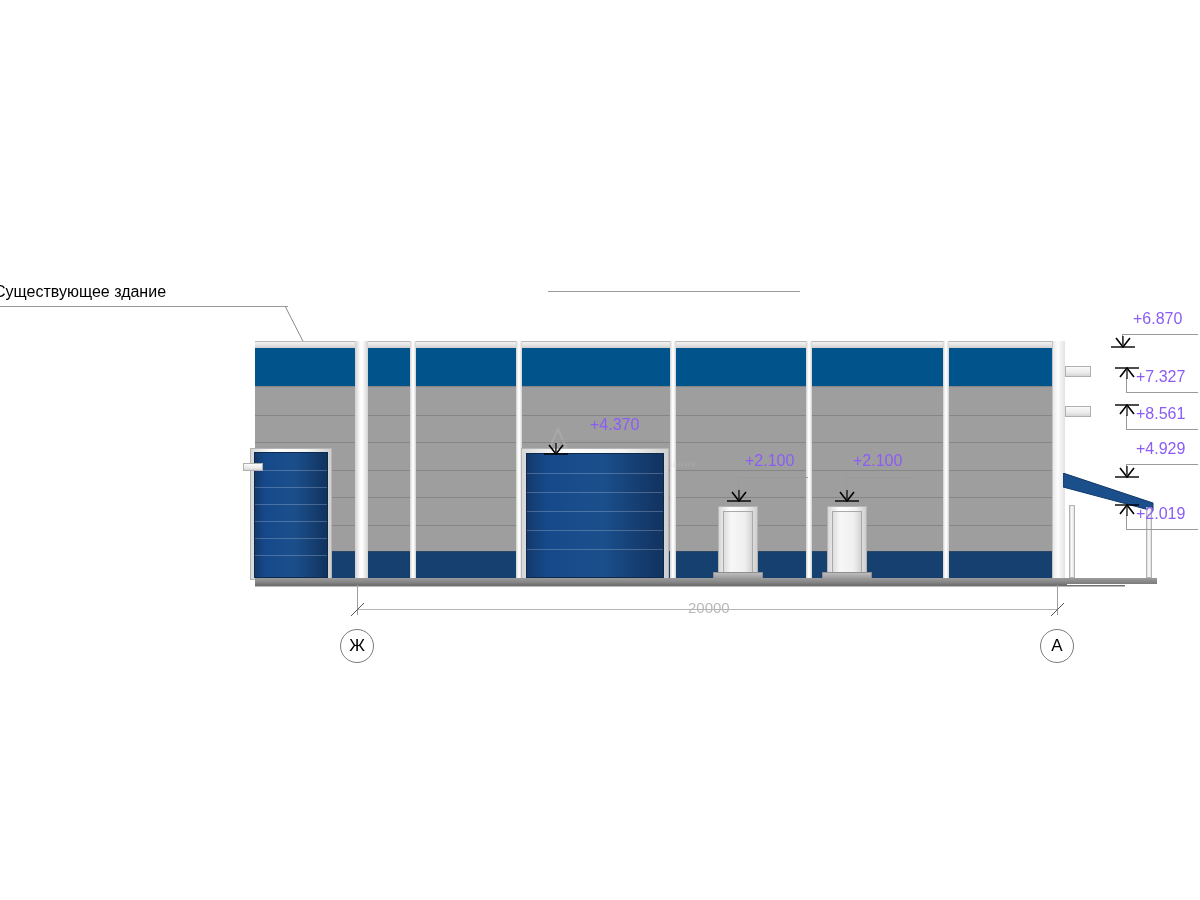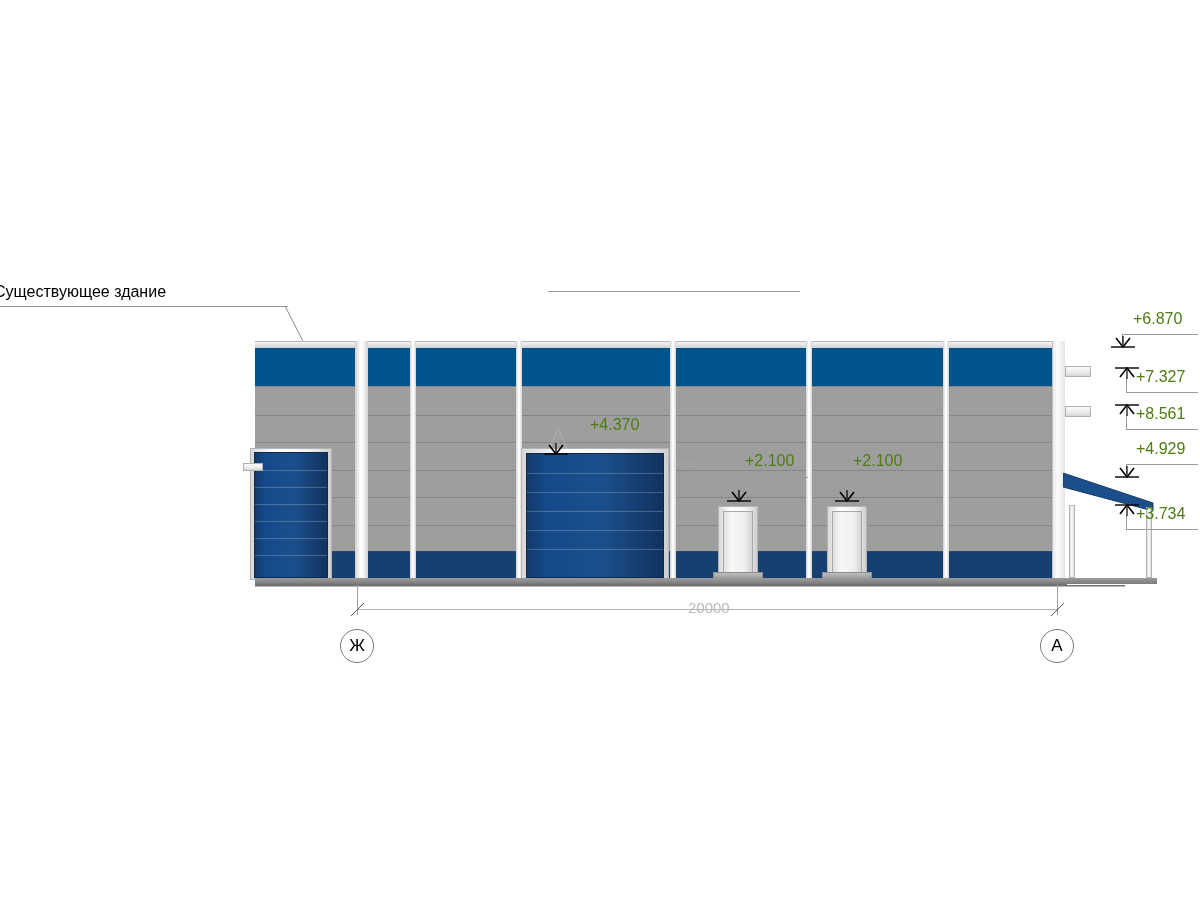--- a/index.html
+++ b/index.html
@@ -74,21 +74,21 @@
 
   
   .ledge{
     background:linear-gradient(#fafafa,#ececec 60%,#d6d6d6);
     border:1px solid #b0b0b0; box-sizing:border-box;
   }
   .post{background:linear-gradient(90deg,#d6d6d6,#ffffff 45%,#dcdcdc);
     border:1px solid #b3b3b3; box-sizing:border-box;}
 
   
-  .lvl-text{font-size:16px;color:#4d7c0f;white-space:nowrap;}
+  .lvl-text{font-size:16px;color:#8b5cf6;white-space:nowrap;}
   .lvl-h{height:1px;background:#9a9a9a;}
   .lvl-v{width:1px;background:#9a9a9a;}
   .arrow{width:26px;height:14px;}
 
   
   #dim-line{left:357px; top:609px; width:700px; height:1px; background:#b5b5b5;}
   #dim-text{left:688px; top:599px; font-size:15px; color:#b9b9b9; white-space:nowrap;}
   .dim-ext{width:1px;background:#9e9e9e;}
 
   
@@ -246,21 +246,21 @@
 
   <div class="abs lvl-text" style="left:1136px;top:440px;">+4.929</div>
   <div class="abs lvl-h" style="left:1126px;top:464px;width:72px;"></div>
   <div class="abs lvl-v" style="left:1126px;top:464px;height:10px;"></div>
   <svg class="abs arrow" style="left:1114px;top:466px;" width="26" height="14">
     <line x1="13" y1="0" x2="13" y2="9" stroke="#000" stroke-width="1.2"></line>
     <polyline points="6,2 13,11 20,2" fill="none" stroke="#000" stroke-width="1.6"></polyline>
     <line x1="1" y1="11" x2="25" y2="11" stroke="#000" stroke-width="1.4"></line>
   </svg>
 
-  <div class="abs lvl-text" style="left:1136px;top:505px;">+3.734</div>
+  <div class="abs lvl-text" style="left:1136px;top:505px;">+2.019</div>
   <div class="abs lvl-h" style="left:1126px;top:529px;width:72px;"></div>
   <div class="abs lvl-v" style="left:1126px;top:515px;height:14px;"></div>
   <svg class="abs arrow" style="left:1114px;top:503px;" width="26" height="14">
     <line x1="13" y1="4" x2="13" y2="13" stroke="#000" stroke-width="1.2"></line>
     <polyline points="6,11 13,2 20,11" fill="none" stroke="#000" stroke-width="1.6"></polyline>
     <line x1="1" y1="2" x2="25" y2="2" stroke="#000" stroke-width="1.4"></line>
   </svg>
 
   <div class="abs dim-ext" style="left:357px;top:585px;height:30px;"></div>
   <div class="abs dim-ext" style="left:1057px;top:585px;height:30px;"></div>

